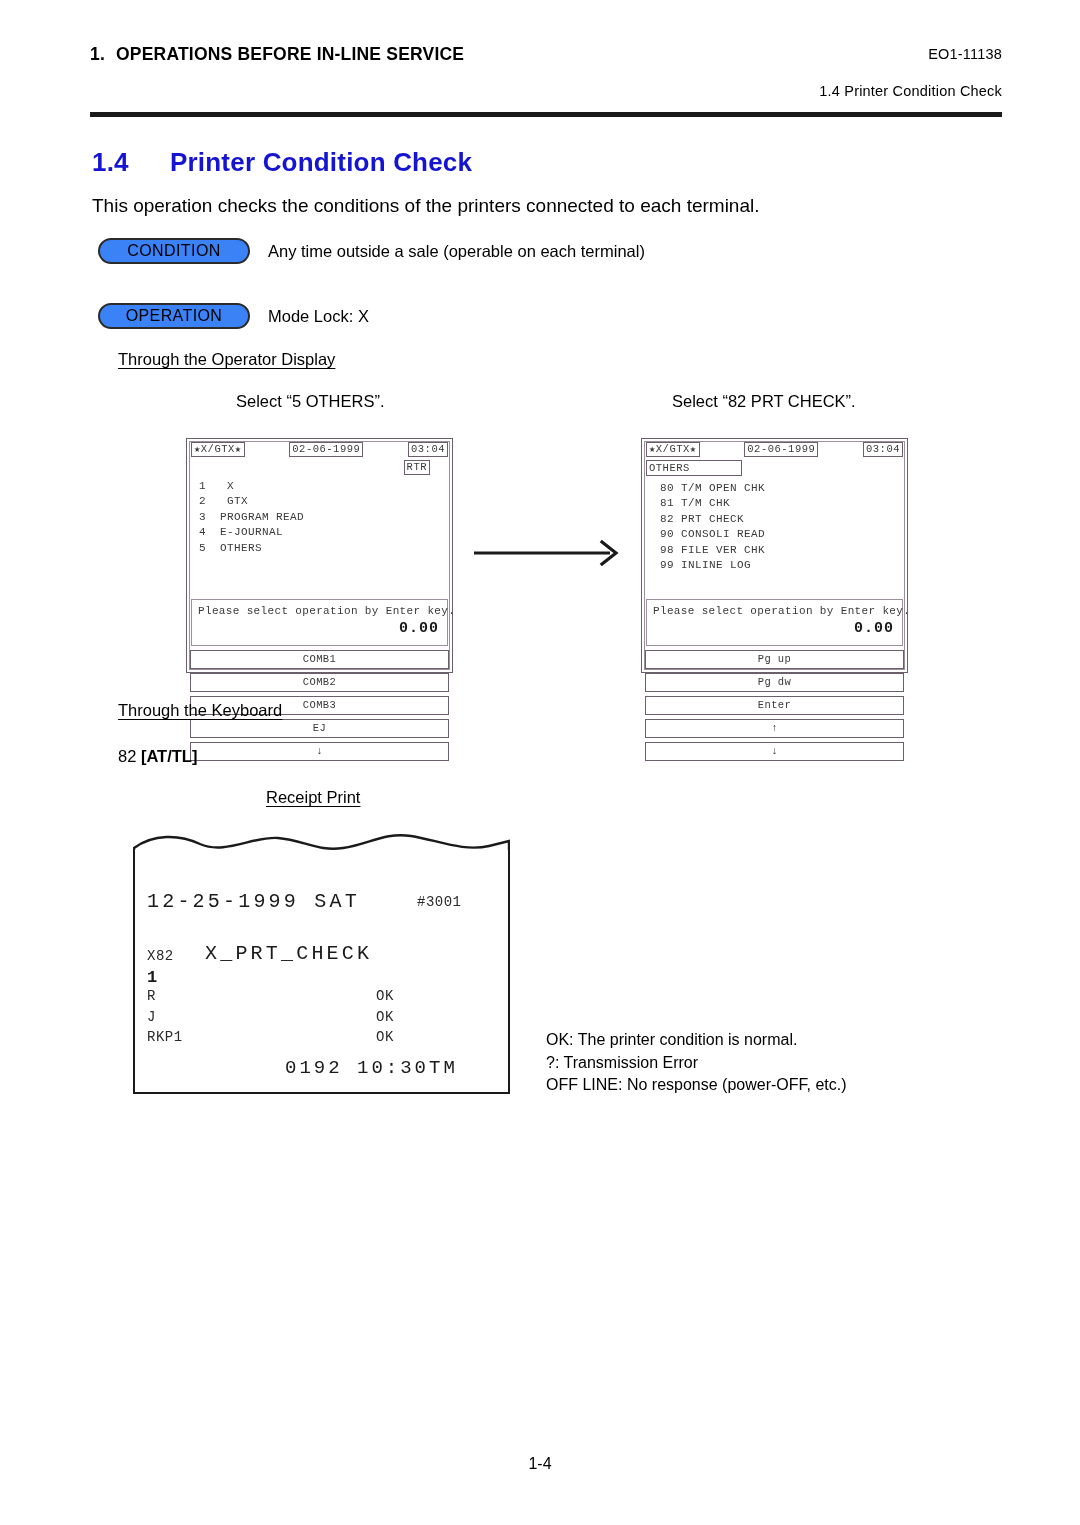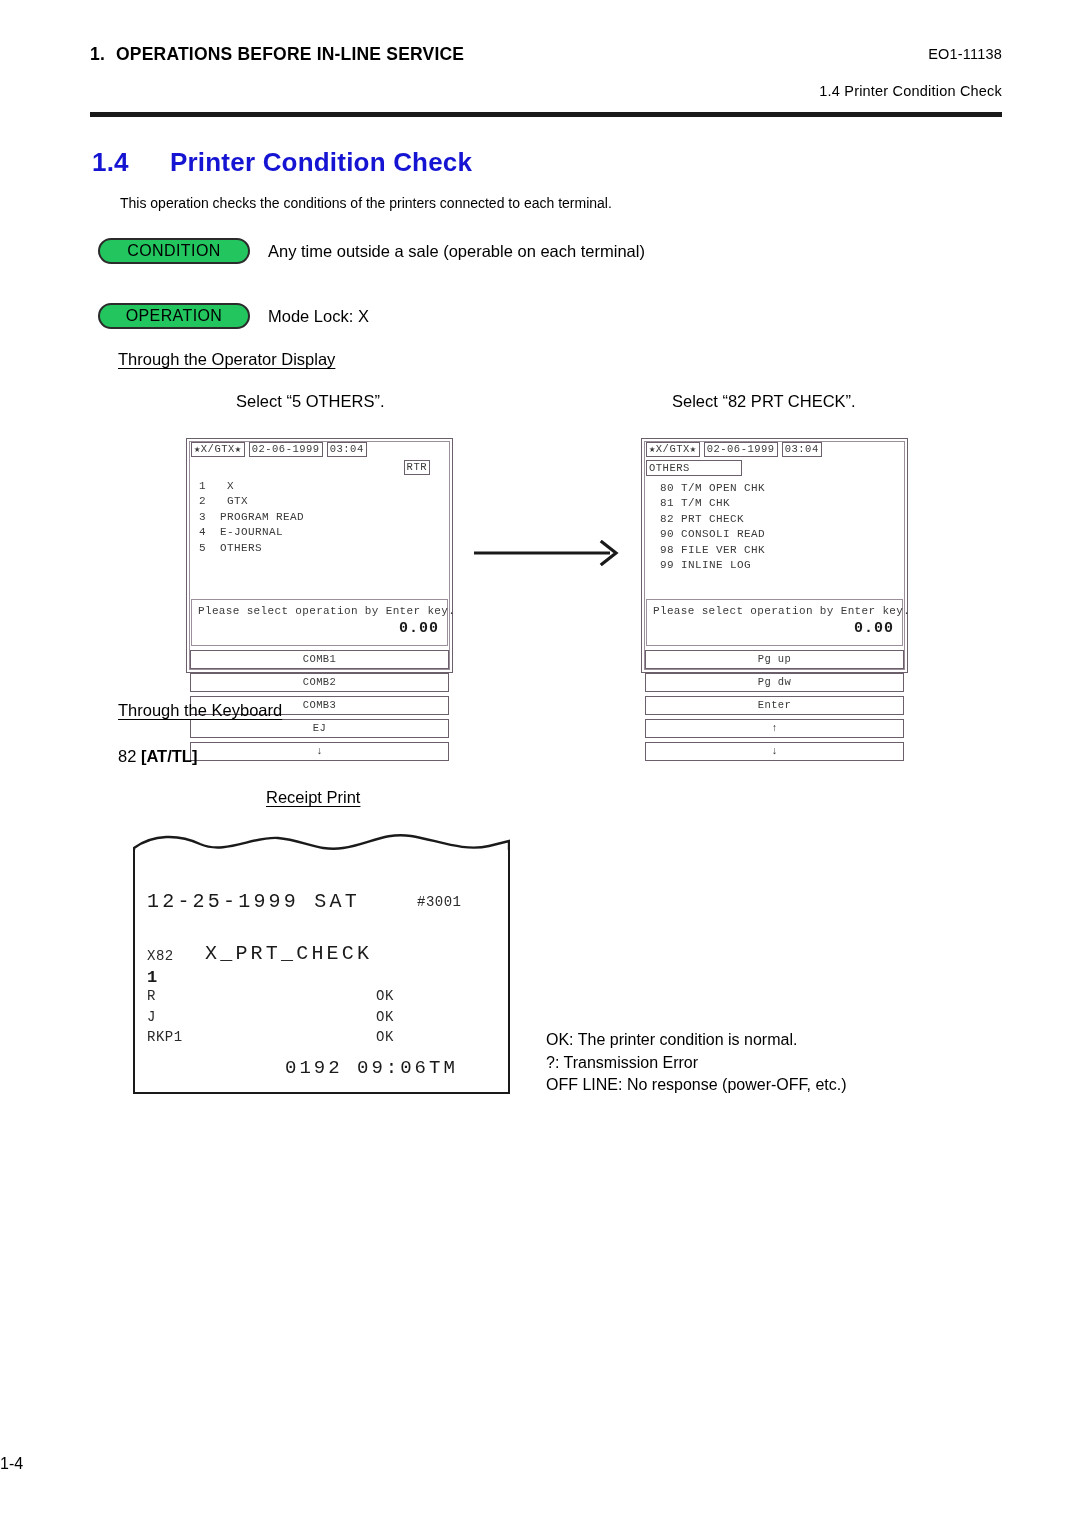--- a/index.html
+++ b/index.html
@@ -35,30 +35,29 @@
   
   .sec-title {
     position:absolute; left:92px; top:147px;
     font-size:26px; font-weight:bold; color:#1414d2;
     letter-spacing:.2px;
   }
   .sec-title .n { display:inline-block; width:78px; }
 
   .intro {
     position:absolute; left:92px; top:195px;
-    font-size:14px;
-    margin-left:28px;
+    font-size:19px;
   }
 
   
   .pill {
     position:absolute;
     width:152px; height:26px;
     border:2.2px solid #2b2b2b; border-radius:14px;
-    background:#22c55e;
+    background:#3b82f6;
     font-size:16px; letter-spacing:.4px;
     display:flex; align-items:center; justify-content:center;
     box-sizing:border-box;
   }
   .pill-cond { left:98px; top:238px; }
   .pill-oper { left:98px; top:303px; }
   .pill-text { left:268px; font-size:16.5px; position:absolute; }
   .cond-text { top:242px; }
   .oper-text { top:307px; }
 
@@ -91,21 +90,21 @@
   .lcd-1 { left:186px; top:438px; }
   .lcd-2 { left:641px; top:438px; }
 
   .lcd-inner {
     position:absolute; left:2px; top:2px; right:2px; bottom:2px;
     border:1px solid #9a8f9a; box-sizing:border-box;
   }
 
   .lcd-statusrow {
     position:absolute; left:4px; top:3px; right:4px; height:15px;
-    display:flex; gap:4px; align-items:flex-start;
+    display:flex; gap:4px; align-items:flex-start;justify-content:space-between;
   }
   .sbox {
     border:1px solid #6b5f6b;
     font-size:10.5px; line-height:13px; height:15px;
     padding:0 2px; box-sizing:border-box;
     color:#3a3a3a; letter-spacing:.5px;
     white-space:pre;
   }
 
   .rtr-box {
@@ -187,21 +186,21 @@
 
   
   .legend {
     position:absolute; left:546px; top:985px;
     font-size:16px; line-height:22.5px;margin-top:44px;
   }
 
   
   .footer {
     position:absolute; left:0; right:0; top:1455px;
-    text-align:left; font-size:16px;
+    text-align:center; font-size:16px;
   }
 </style>
 </head>
 <body>
 
 <div class="page">
 
   <div class="hdr-title">
     <span class="hdr-num">1.</span><span>OPERATIONS BEFORE IN-LINE SERVICE</span>
   </div>
@@ -304,21 +303,21 @@
     <div class="rc rc-ttl">X_PRT_CHECK</div>
     <div class="rc rc-one">1</div>
 
     <div class="rc rc-r">R</div>
     <div class="rc rc-ok1">OK</div>
     <div class="rc rc-j">J</div>
     <div class="rc rc-ok2">OK</div>
     <div class="rc rc-rkp">RKP1</div>
     <div class="rc rc-ok3">OK</div>
 
-    <div class="rc rc-foot">0192 09:06TM</div>
+    <div class="rc rc-foot">0192 10:30TM</div>
   </div>
 
   <div class="legend">
     <div>OK:  The printer condition is normal.</div>
     <div>?:  Transmission Error</div>
     <div>OFF LINE:  No response (power-OFF, etc.)</div>
   </div>
 
   <div class="footer">1-4</div>
 

